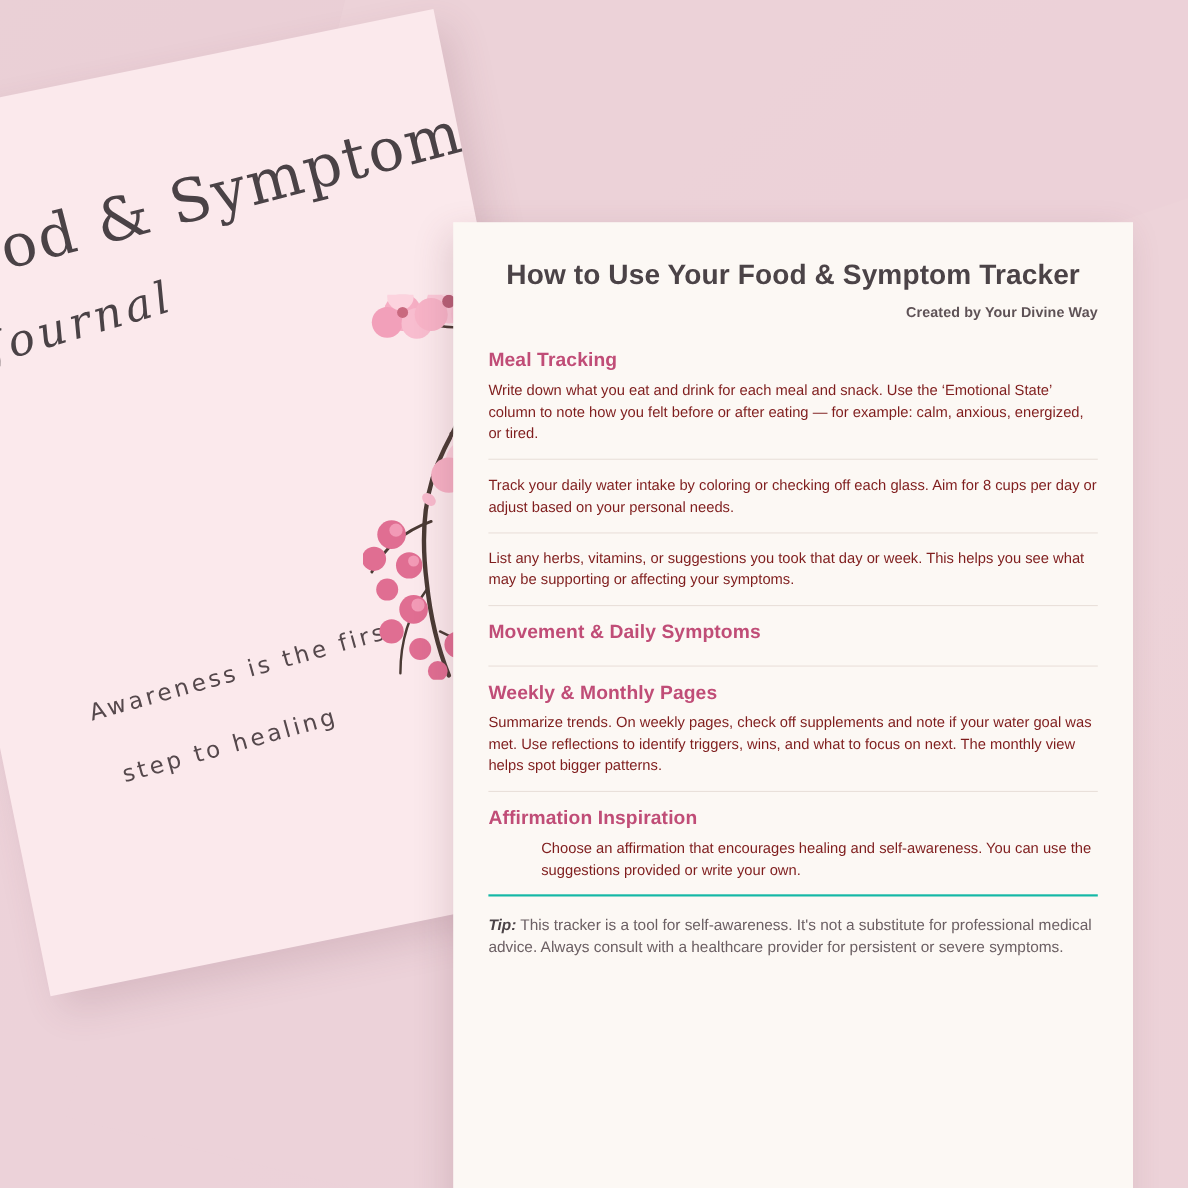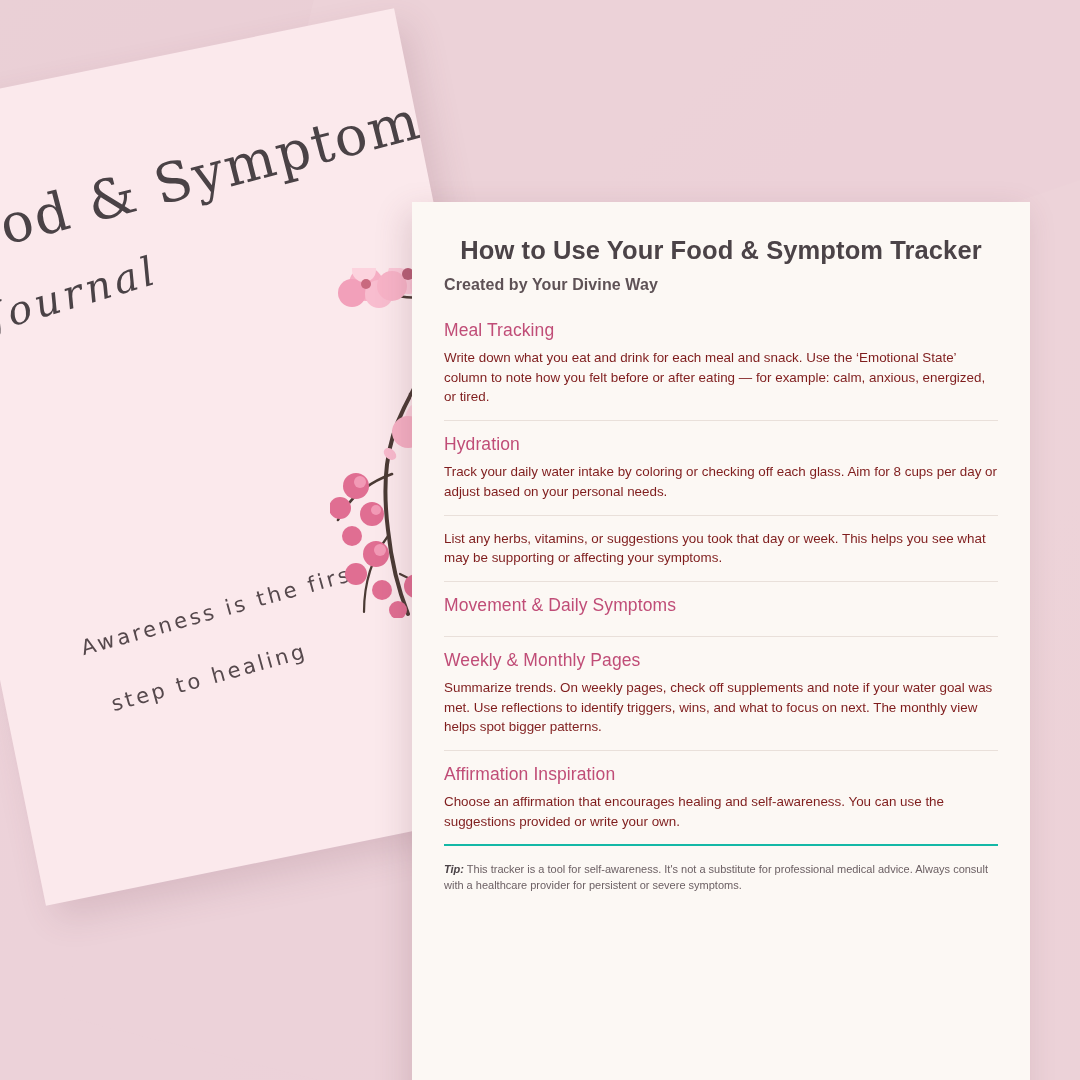--- a/index.html
+++ b/index.html
@@ -135,57 +135,58 @@
   }
   .sheet-title {
     font-size: 25.5px;
     font-weight: bold;
     color: #4b4347;
     text-align: center;
     letter-spacing: .1px;
     margin: 4px 0 0 0;
   }
   .sheet-credit {
-    text-align: left;
-    font-size: 16px;
+    text-align: right;
+    font-size: 13px;
     font-weight: bold;
     color: #5e5256;
     margin-top: 11px;
     letter-spacing: .1px;
   }
   .sections {
     margin-top: 26px;
   }
   .section {
     padding-bottom: 13px;
     border-bottom: 1px solid #e9e0da;
     margin-bottom: 13px;
   }
   .section:last-of-type {
     border-bottom: 2px solid #14b8a6;
   }
   .section h3 {
     margin: 0 0 7px 0;
     font-size: 17.5px;
-    font-weight: normal;
+    font-weight: bold;
     color: #c04d77;
     letter-spacing: .1px;
   }
   .section p {
     margin: 0;
     font-size: 13.4px;
     line-height: 1.47;
     color: #7f1d1d;
   }
   .section p.indented {
     text-indent: 0;
+    margin-left: 48px;
   }
   .tip {
     margin-top: 16px;
-    font-size: 11px;
+    font-size: 14px;
     line-height: 1.42;
     color: #6c6064;
   }
   .tip b {
     font-style: italic;
     color: #4b4347;
   }
 </style>
 </head>
 <body>
@@ -298,21 +299,20 @@
       <div class="sheet-credit">Created by Your Divine Way</div>
 
       <div class="sections">
 
         <div class="section">
           <h3>Meal Tracking</h3>
           <p>Write down what you eat and drink for each meal and snack. Use the ‘Emotional State’ column to note how you felt before or after eating — for example: calm, anxious, energized, or tired.</p>
         </div>
 
         <div class="section">
-          <h3>Hydration</h3>
           <p>Track your daily water intake by coloring or checking off each glass. Aim for 8 cups per day or adjust based on your personal needs.</p>
         </div>
 
         <div class="section">
           <p>List any herbs, vitamins, or suggestions you took that day or week. This helps you see what may be supporting or affecting your symptoms.</p>
         </div>
 
         <div class="section">
           <h3>Movement &amp; Daily Symptoms</h3>
         </div>

